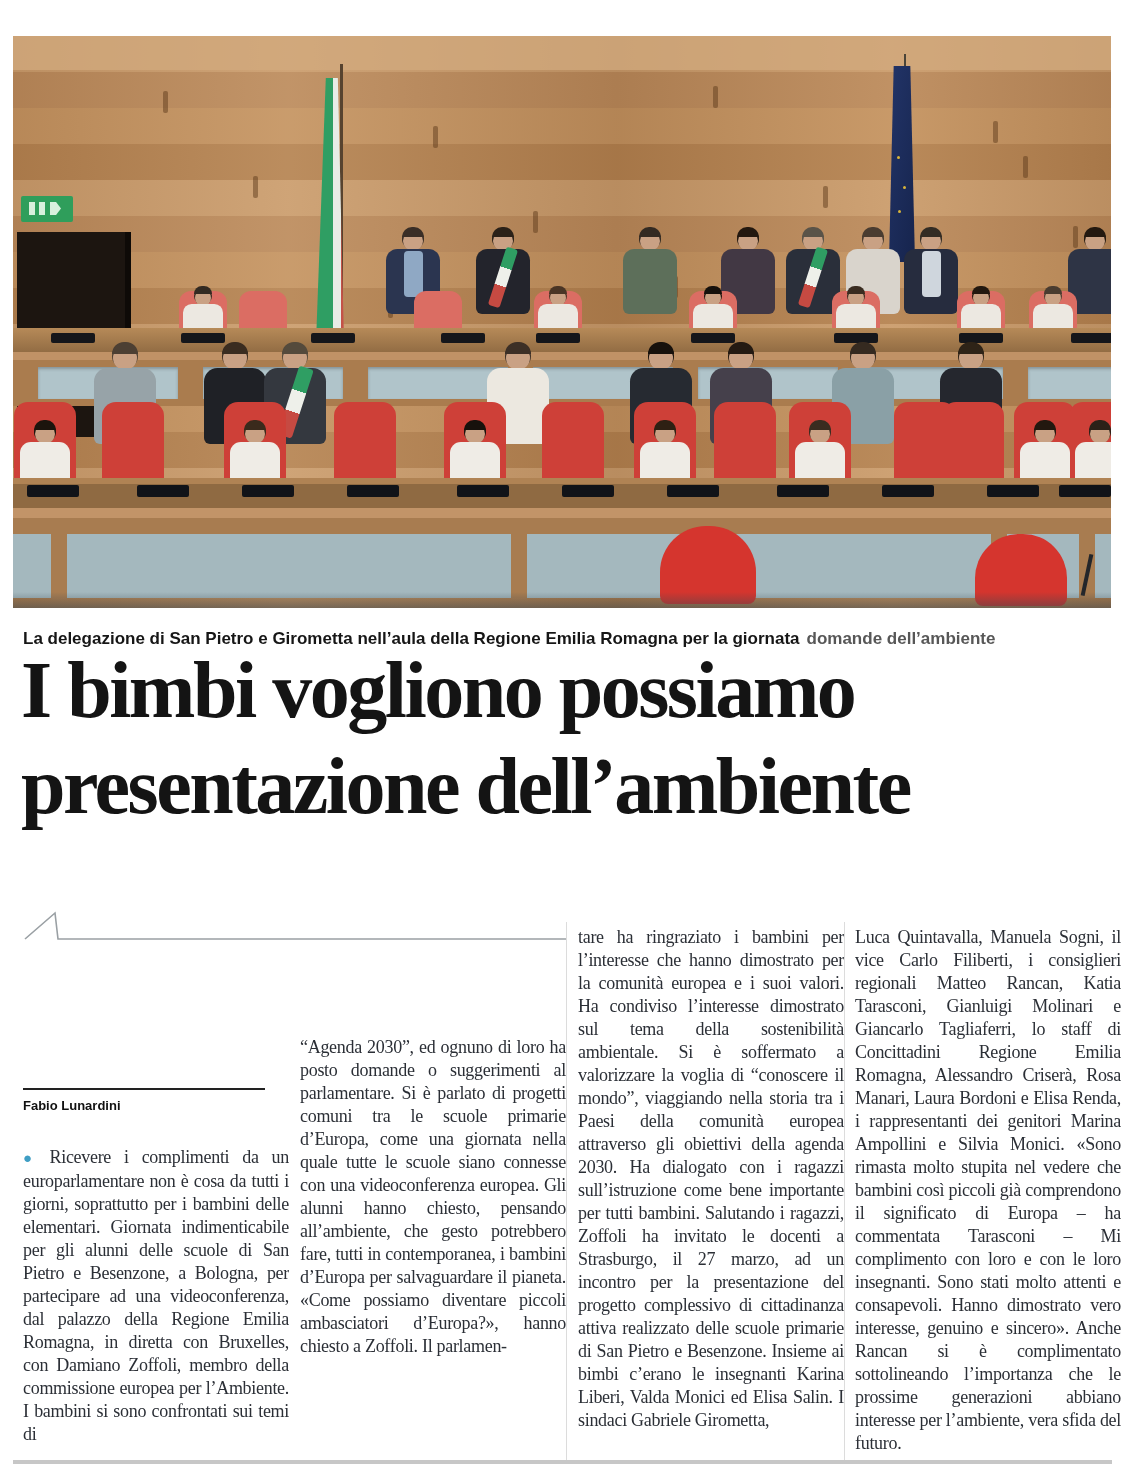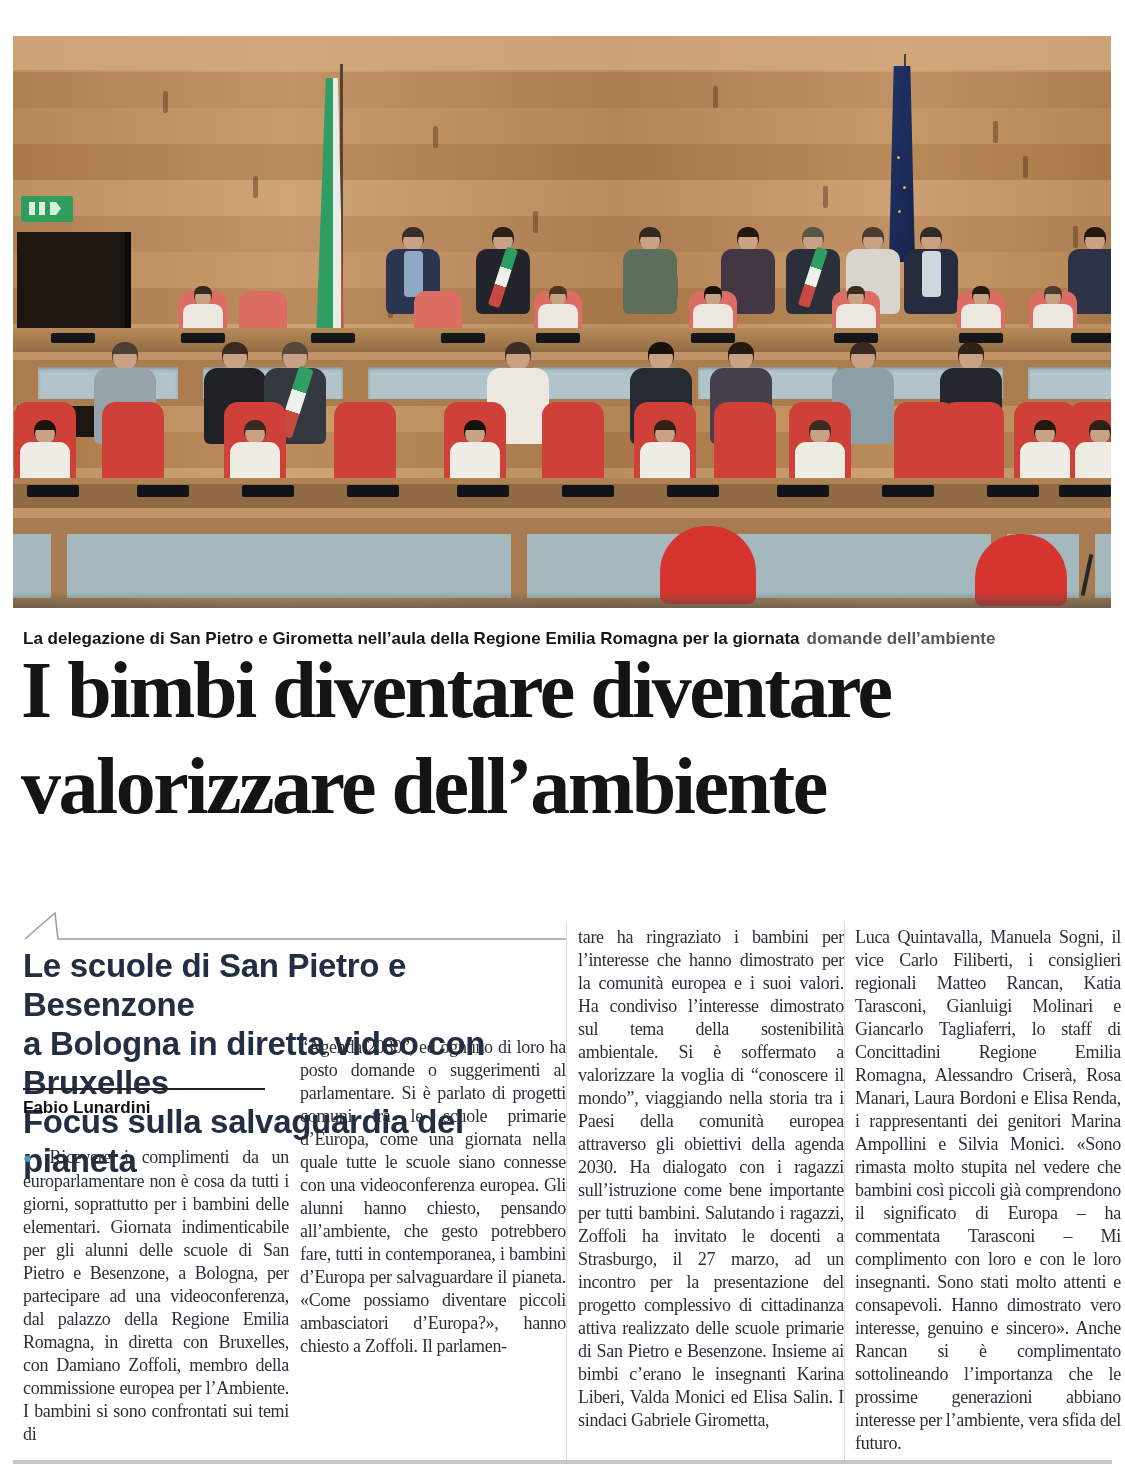--- a/index.html
+++ b/index.html
@@ -14,21 +14,21 @@
   .caption .kicker{color:#575757;margin-left:7px;}
   .headline{position:absolute;left:21px;top:642px;width:1090px;margin:0;
     font-family:"Liberation Serif",serif;font-weight:700;font-size:80px;line-height:96px;
     letter-spacing:-2.5px;color:#141414;}
   .ornament{position:absolute;left:23px;top:908px;}
   .subhead{position:absolute;left:23px;top:946px;width:545px;margin:0;
     font-family:"Liberation Sans",sans-serif;font-weight:700;font-size:33px;line-height:39px;
     color:#242e42;letter-spacing:-0.3px;}
   .byline-rule{position:absolute;left:23px;top:1088px;width:242px;height:2px;background:#222;}
   .byline{position:absolute;left:23px;top:1098px;margin:0;
-    font-family:"Liberation Sans",sans-serif;font-weight:700;font-size:17px;color:#111;}
+    font-family:"Liberation Sans",sans-serif;font-weight:700;font-size:13px;color:#111;}
   .bodycol{position:absolute;width:266px;font-size:18px;line-height:23px;letter-spacing:-0.3px;
     text-align:justify;overflow:hidden;color:#2b2f36;}
   .col1{left:23px;top:1146px;height:318px;}
   .col2{left:300px;top:1036px;height:368px;}
   .col3{left:578px;top:926px;height:538px;}
   .col4{left:855px;top:926px;height:538px;}
   .bullet{color:#3f9ec4;font-size:15px;margin-right:9px;}
   .divider{position:absolute;top:922px;width:1px;height:538px;background:#dcdcdc;}
   .div-a{left:566px;} .div-b{left:844px;}
   .bottom-rule{position:absolute;left:13px;top:1460px;width:1099px;height:4px;background:#c7c7c7;}
@@ -247,31 +247,26 @@
       <div style="position: absolute; left: 978px; top: 498px; width: 16px; height: 64px; background: rgb(168, 124, 80);"></div>
       <div style="position: absolute; left: 1066px; top: 498px; width: 16px; height: 64px; background: rgb(168, 124, 80);"></div>
       <div style="position: absolute; left: 647px; top: 490px; width: 96px; height: 78px; border-radius: 46px 46px 8px 8px; background: rgb(213, 53, 46);"></div>
       <div style="position: absolute; left: 962px; top: 498px; width: 92px; height: 72px; border-radius: 44px 44px 8px 8px; background: rgb(213, 53, 46);"></div>
       <div style="position: absolute; left: 1072px; top: 518px; width: 4px; height: 42px; background: rgb(36, 38, 42); transform: rotate(12deg);"></div>
       <div style="position: absolute; left: 0px; top: 556px; width: 100%; height: 16px; background: linear-gradient(rgba(60, 72, 80, 0), rgba(60, 72, 80, 0.55));"></div>
     </div>
 
   <p class="caption"><span>La delegazione di San Pietro e Girometta nell’aula della Regione Emilia Romagna per la giornata</span><span class="kicker">domande dell’ambiente</span></p>
 
-  <h1 class="headline"><span>I bimbi diventare diventare</span><br><span>valorizzare dell’ambiente</span></h1>
+  <h1 class="headline"><span>I bimbi vogliono possiamo</span><br><span>presentazione dell’ambiente</span></h1>
 
   <svg class="ornament" width="545" height="34" viewBox="0 0 545 34">
     <polyline points="2,31 32,5 35,31 543,31" fill="none" stroke="#9aa0a4" stroke-width="1.6"></polyline>
   </svg>
 
-  <h2 class="subhead">
-    <div>Le scuole di San Pietro e Besenzone</div>
-    <div>a Bologna in diretta video con Bruxelles</div>
-    <div>Focus sulla salvaguardia del pianeta</div>
-  </h2>
 
   <div class="byline-rule"></div>
   <h3 class="byline">Fabio Lunardini</h3>
 
   <div class="bodycol col1"><span class="bullet">●</span><span>Ricevere i complimenti da un europarlamentare non è cosa da tutti i giorni, soprattutto per i bambini delle elementari. Giornata indimenticabile per gli alunni delle scuole di San Pietro e Besenzone, a Bologna, per partecipare ad una videoconferenza, dal palazzo della Regione Emilia Romagna, in diretta con Bruxelles, con Damiano Zoffoli, membro della commissione europea per l’Ambiente. I bambini si sono confrontati sui temi di</span></div>
   <div class="bodycol col2">“Agenda 2030”, ed ognuno di loro ha posto domande o suggerimenti al parlamentare. Si è parlato di progetti comuni tra le scuole primarie d’Europa, come una giornata nella quale tutte le scuole siano connesse con una videoconferenza europea. Gli alunni hanno chiesto, pensando all’ambiente, che gesto potrebbero fare, tutti in contemporanea, i bambini d’Europa per salvaguardare il pianeta. «Come possiamo diventare piccoli ambasciatori d’Europa?», hanno chiesto a Zoffoli. Il parlamen-</div>
   <div class="bodycol col3">tare ha ringraziato i bambini per l’interesse che hanno dimostrato per la comunità europea e i suoi valori. Ha condiviso l’interesse dimostrato sul tema della sostenibilità ambientale. Si è soffermato a valorizzare la voglia di “conoscere il mondo”, viaggiando nella storia tra i Paesi della comunità europea attraverso gli obiettivi della agenda 2030. Ha dialogato con i ragazzi sull’istruzione come bene importante per tutti bambini. Salutando i ragazzi, Zoffoli ha invitato le docenti a Strasburgo, il 27 marzo, ad un incontro per la presentazione del progetto complessivo di cittadinanza attiva realizzato delle scuole primarie di San Pietro e Besenzone. Insieme ai bimbi c’erano le insegnanti Karina Liberi, Valda Monici ed Elisa Salin. I sindaci Gabriele Girometta,</div>
   <div class="bodycol col4">Luca Quintavalla, Manuela Sogni, il vice Carlo Filiberti, i consiglieri regionali Matteo Rancan, Katia Tarasconi, Gianluigi Molinari e Giancarlo Tagliaferri, lo staff di Concittadini Regione Emilia Romagna, Alessandro Criserà, Rosa Manari, Laura Bordoni e Elisa Renda, i rappresentanti dei genitori Marina Ampollini e Silvia Monici. «Sono rimasta molto stupita nel vedere che bambini così piccoli già comprendono il significato di Europa – ha commentata Tarasconi – Mi complimento con loro e con le loro insegnanti. Sono stati molto attenti e consapevoli. Hanno dimostrato vero interesse, genuino e sincero». Anche Rancan si è complimentato sottolineando l’importanza che le prossime generazioni abbiano interesse per l’ambiente, vera sfida del futuro.</div>
 
   <div class="divider div-a"></div>

